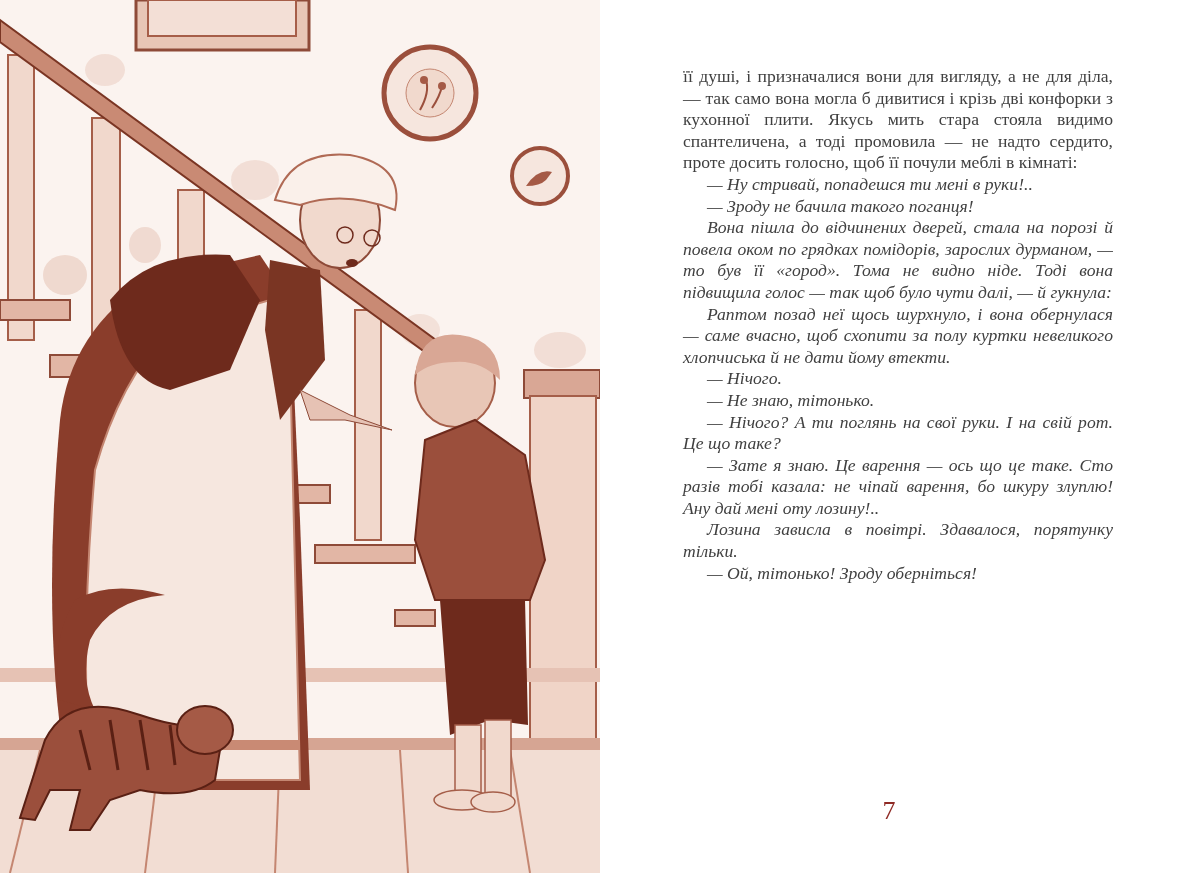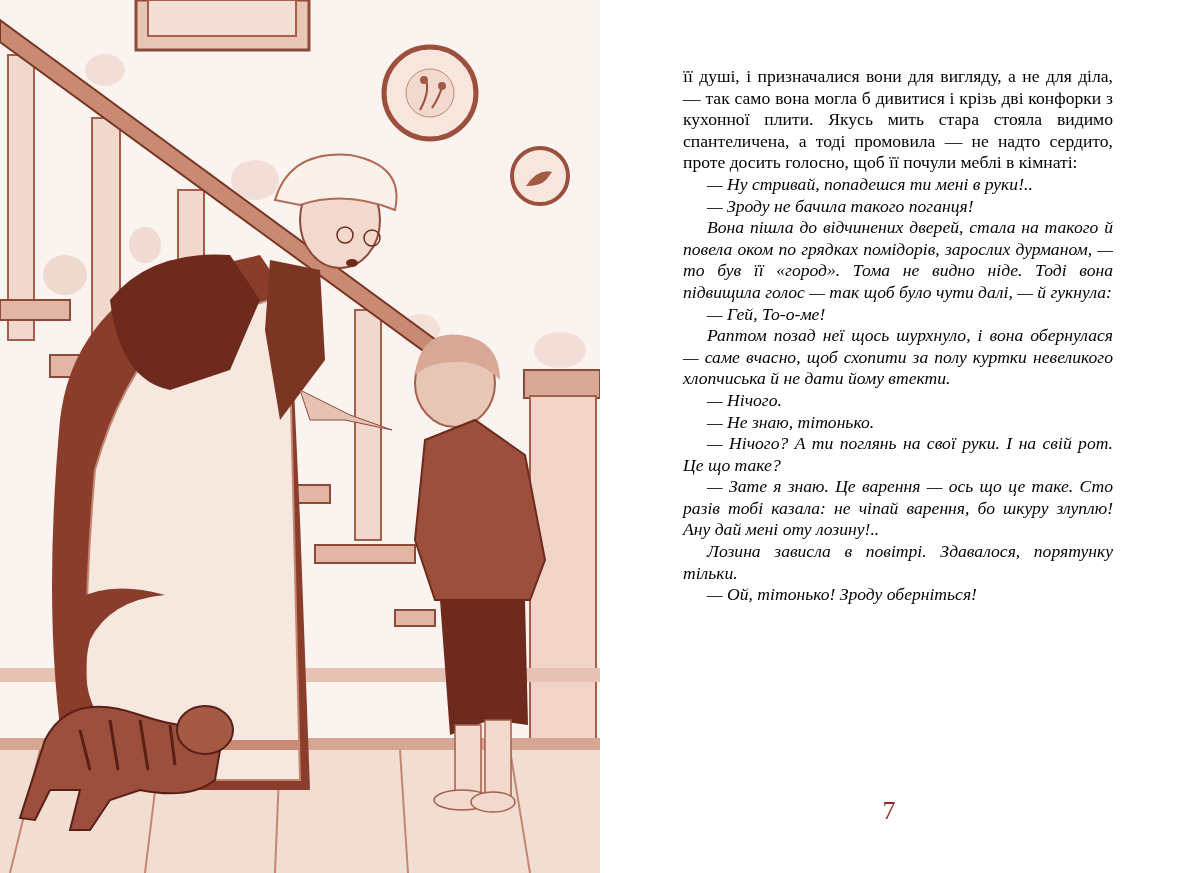--- a/index.html
+++ b/index.html
@@ -2,21 +2,21 @@
 <html><head>
 <meta charset="utf-8">
 <style>
   html, body { margin: 0; padding: 0; }
   body { width: 1200px; height: 873px; background: #ffffff; overflow: hidden; position: relative; font-family: "Liberation Serif", serif; }
   .spread { position: absolute; left: 0; top: 0; width: 1200px; height: 873px; }
   .illustration { position: absolute; left: 0; top: 0; width: 600px; height: 873px; background: #fbf3ef; overflow: hidden; }
   .illustration svg { position: absolute; left: 0; top: 0; }
   .text-page { position: absolute; left: 600px; top: 0; width: 600px; height: 873px; background: #ffffff; }
   .text-block { position: absolute; left: 683px; top: 66px; width: 430px; margin: 0; }
-  .para { margin: 0; font-size: 17.6px; line-height: 21.6px; color: #000000; text-align: justify; text-align-last: left; hyphens: manual; }
+  .para { margin: 0; font-size: 17.6px; line-height: 21.6px; color: #404040; text-align: justify; text-align-last: left; hyphens: manual; }
   .para.indent { text-indent: 24px; font-style: italic; }
   .page-number { position: absolute; left: 879px; top: 796px; width: 20px; text-align: center; font-size: 26px; color: #8f2a25; }
 </style>
 </head>
 <body>
 
 <div class="spread">
 
   <div class="illustration">
     <svg width="600" height="873" viewBox="0 0 600 873">
@@ -116,22 +116,21 @@
       </g>
     </svg>
   </div>
 
   <div class="text-page"></div>
 
   <div class="text-block">
     <p class="para">її душі, і призначалися вони для вигляду, а не для діла, — так само вона могла б дивитися і крізь дві конфорки з кухонної плити. Якусь мить стара стояла видимо спантеличена, а тоді промовила — не надто сердито, проте досить голосно, щоб її почули меблі в кімнаті:</p>
     <p class="para indent">— Ну стривай, попадешся ти мені в руки!..</p>
     <p class="para indent">— Зроду не бачила такого поганця!</p>
-    <p class="para indent">Вона пішла до відчинених дверей, стала на такого й повела оком по грядках помідорів, зарослих дур­маном, — то був її «город». Тома не видно ніде. Тоді вона підвищила голос — так щоб було чути далі, — й гукнула:</p>
-    <p class="para indent">— Гей, То-о-ме!</p>
+    <p class="para indent">Вона пішла до відчинених дверей, стала на порозі й повела оком по грядках помідорів, зарослих дур­маном, — то був її «город». Тома не видно ніде. Тоді вона підвищила голос — так щоб було чути далі, — й гукнула:</p>
     <p class="para indent">Раптом позад неї щось шурхнуло, і вона оберну­лася — саме вчасно, щоб схопити за полу куртки не­великого хлопчиська й не дати йому втекти.</p>
     <p class="para indent">— Нічого.</p>
     <p class="para indent">— Не знаю, тітонько.</p>
     <p class="para indent">— Нічого? А ти поглянь на свої руки. І на свій рот. Це що таке?</p>
     <p class="para indent">— Зате я знаю. Це варення — ось що це таке. Сто разів тобі казала: не чіпай варення, бо шкуру злуплю! Ану дай мені оту лозину!..</p>
     <p class="para indent">Лозина зависла в повітрі. Здавалося, порятунку тільки.</p>
     <p class="para indent">— Ой, тітонько! Зроду оберніться!</p>
   </div>
 
   <div class="page-number">7</div>

